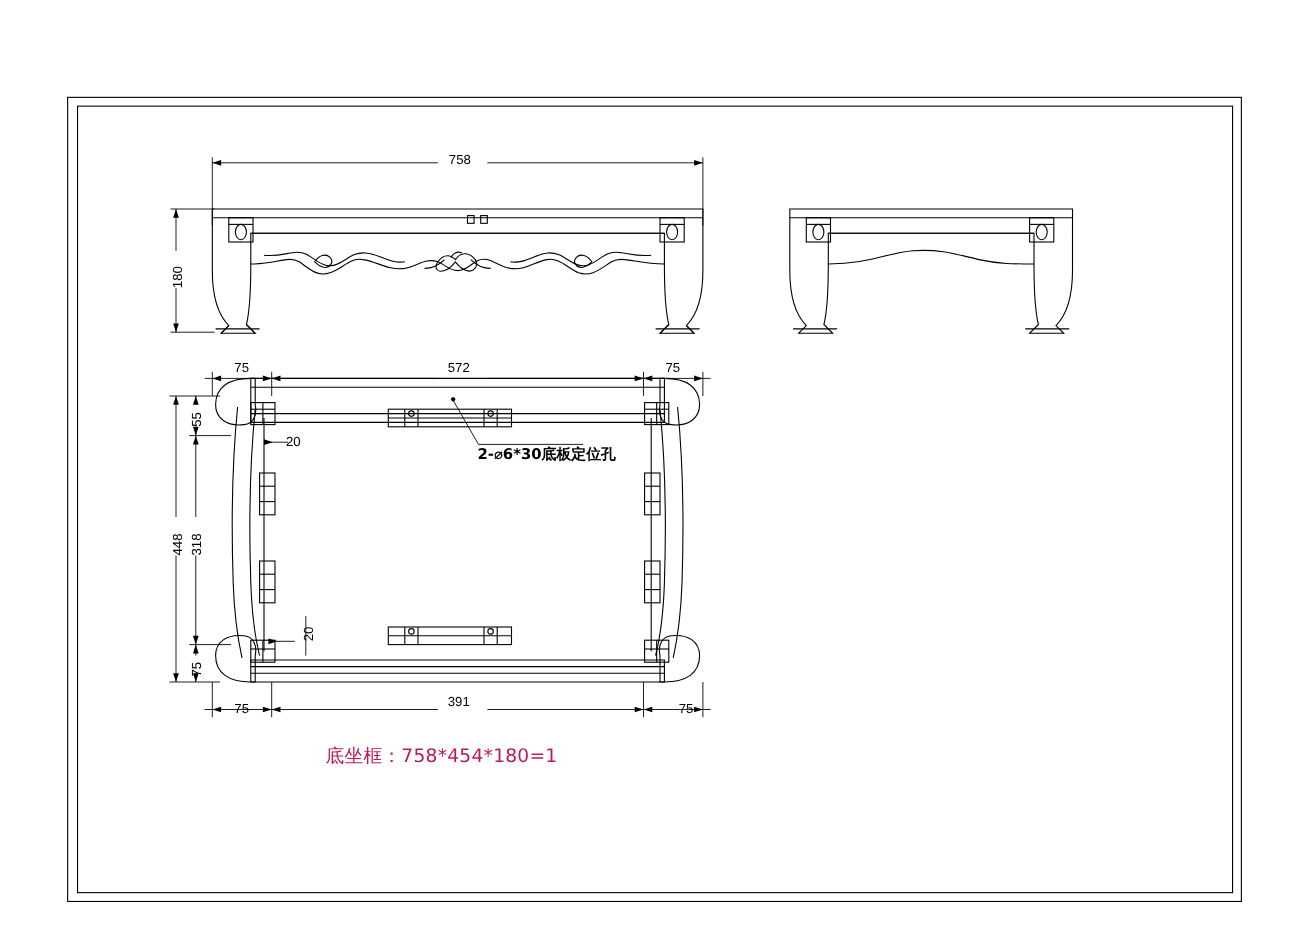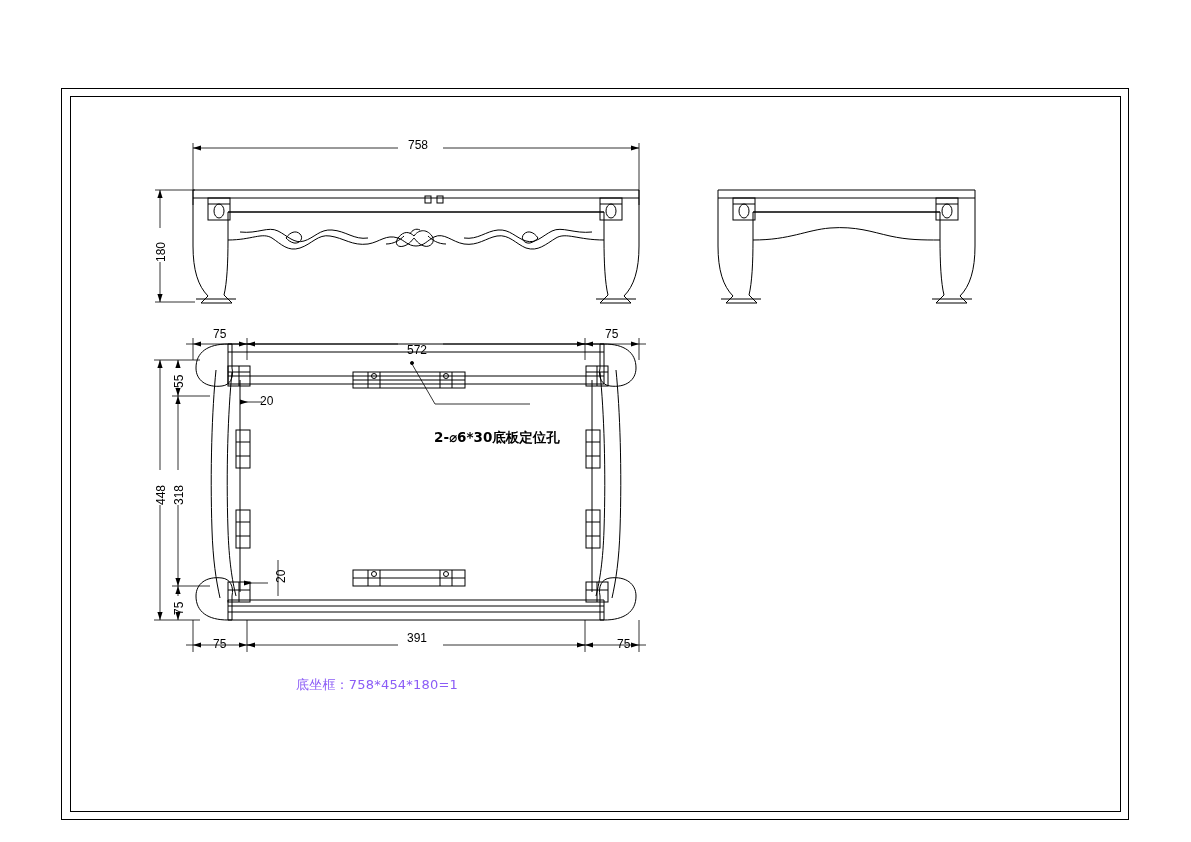--- a/index.html
+++ b/index.html
@@ -51,23 +51,23 @@
     font-family: "Liberation Sans", sans-serif;
     color: #000;
     white-space: nowrap;
   }
   .dimtext.vert {
     transform-origin: left top;
     transform: rotate(-90deg);
   }
   .note {
     position: absolute;
-    font-size: 13px;
+    font-size: 17px;
     font-family: "DejaVu Sans", sans-serif;
-    color: #8b5cf6;
+    color: #be185d;
     white-space: nowrap;
     letter-spacing: 0.2px;
   }
   .callout-label {
     position: absolute;
     font-size: 13.5px;
     font-family: "DejaVu Sans", sans-serif;
     color: #000;
     white-space: nowrap;
     font-weight: 600;
@@ -398,32 +398,32 @@
         </g>
       </g>
 
     </g>
   </svg>
 
   <div class="dimtext" style="left:408px; top:138px;">758</div>
   <div class="dimtext vert" style="left:154px; top:262px;">180</div>
 
   <div class="dimtext" style="left:213px; top:327px;">75</div>
-  <div class="dimtext" style="left:407px; top:327px;margin-top:16px;">572</div>
+  <div class="dimtext" style="left:407px; top:327px;">572</div>
   <div class="dimtext" style="left:605px; top:327px;">75</div>
 
   <div class="dimtext" style="left:213px; top:637px;">75</div>
   <div class="dimtext" style="left:407px; top:631px;">391</div>
   <div class="dimtext" style="left:617px; top:637px;">75</div>
 
   <div class="dimtext vert" style="left:172px; top:388px;">55</div>
   <div class="dimtext vert" style="left:172px; top:505px;">318</div>
   <div class="dimtext vert" style="left:154px; top:505px;">448</div>
   <div class="dimtext vert" style="left:172px; top:615px;">75</div>
 
   <div class="dimtext" style="left:260px; top:394px;">20</div>
   <div class="dimtext vert" style="left:274px; top:583px;">20</div>
 
-  <div class="callout-label" style="left:434px; top:404px;margin-top:25px;">2-⌀6*30底板定位孔</div>
+  <div class="callout-label" style="left:434px; top:404px;">2-⌀6*30底板定位孔</div>
 
   <div class="note" style="left:296px; top:676px;">底坐框：758*454*180=1</div>
 
 </div>
 
 </body></html>

